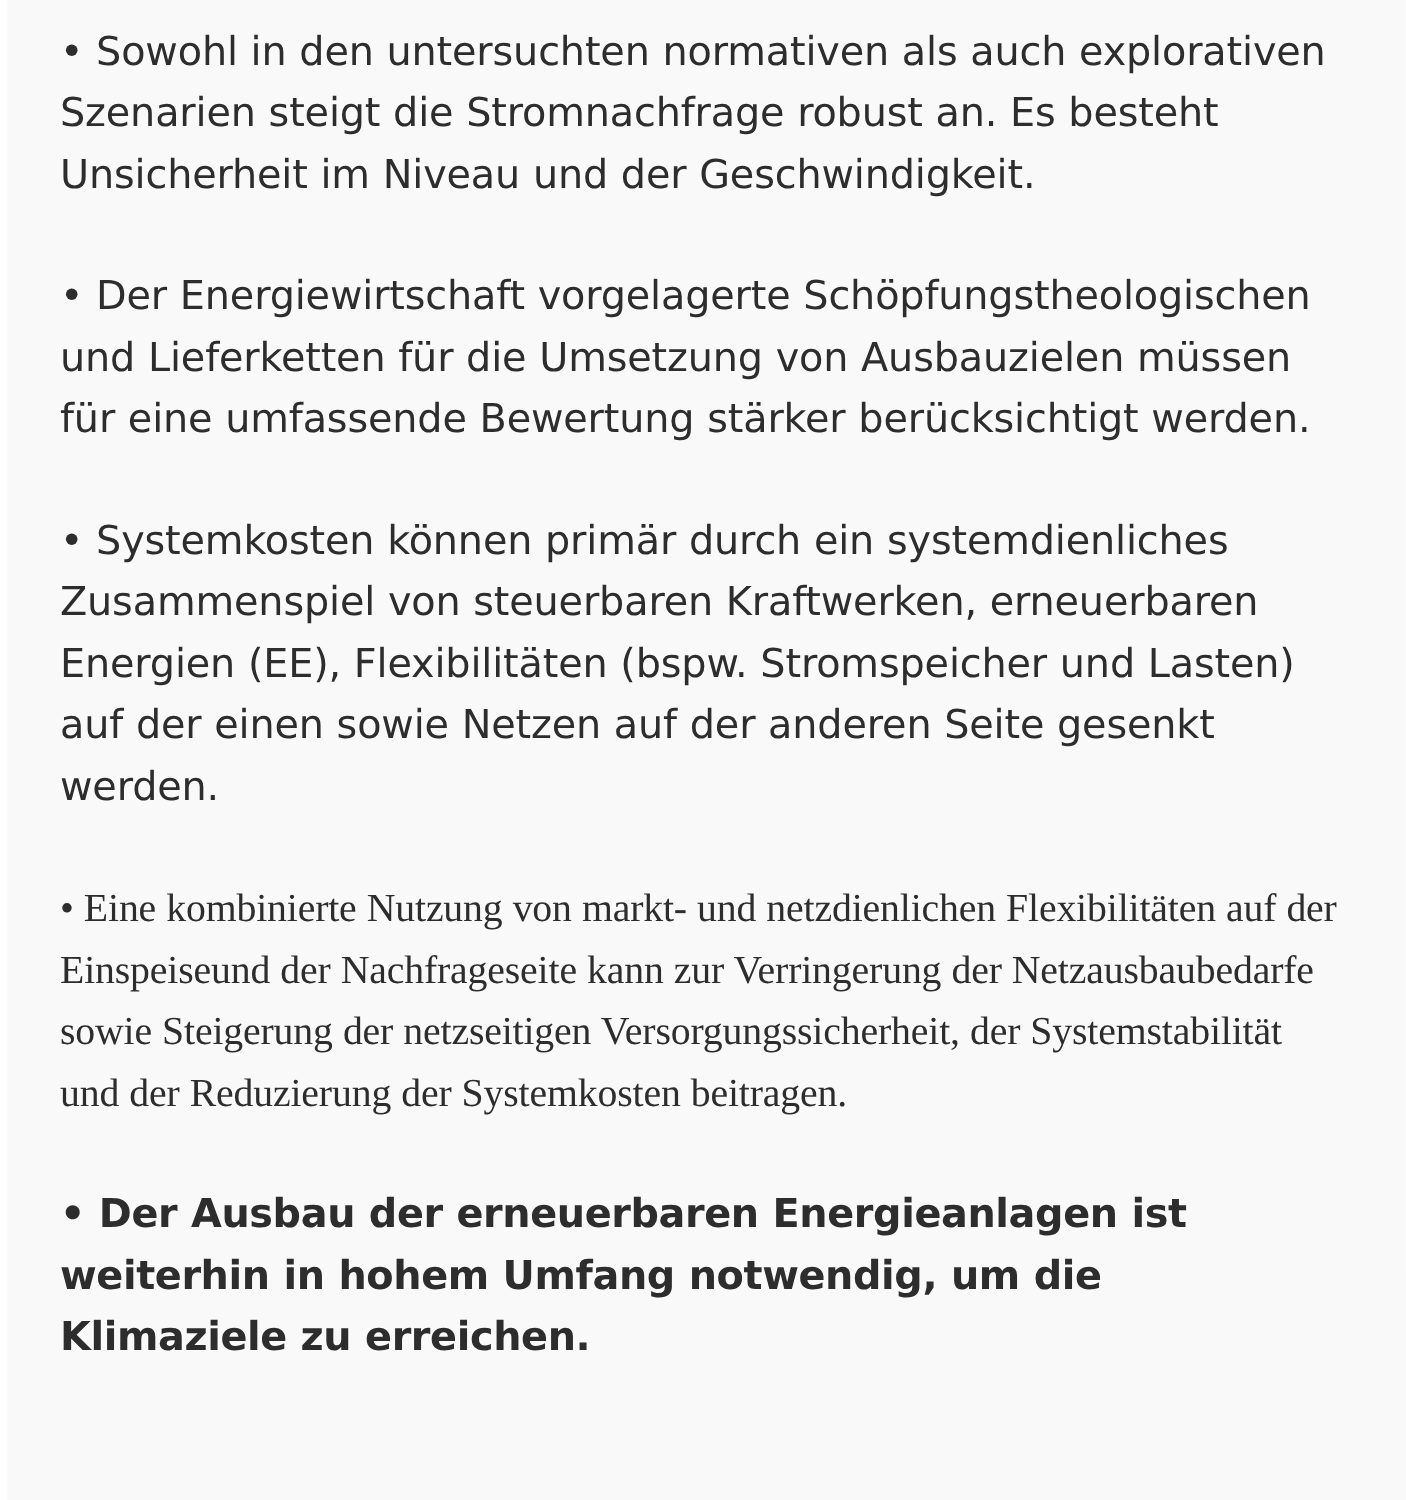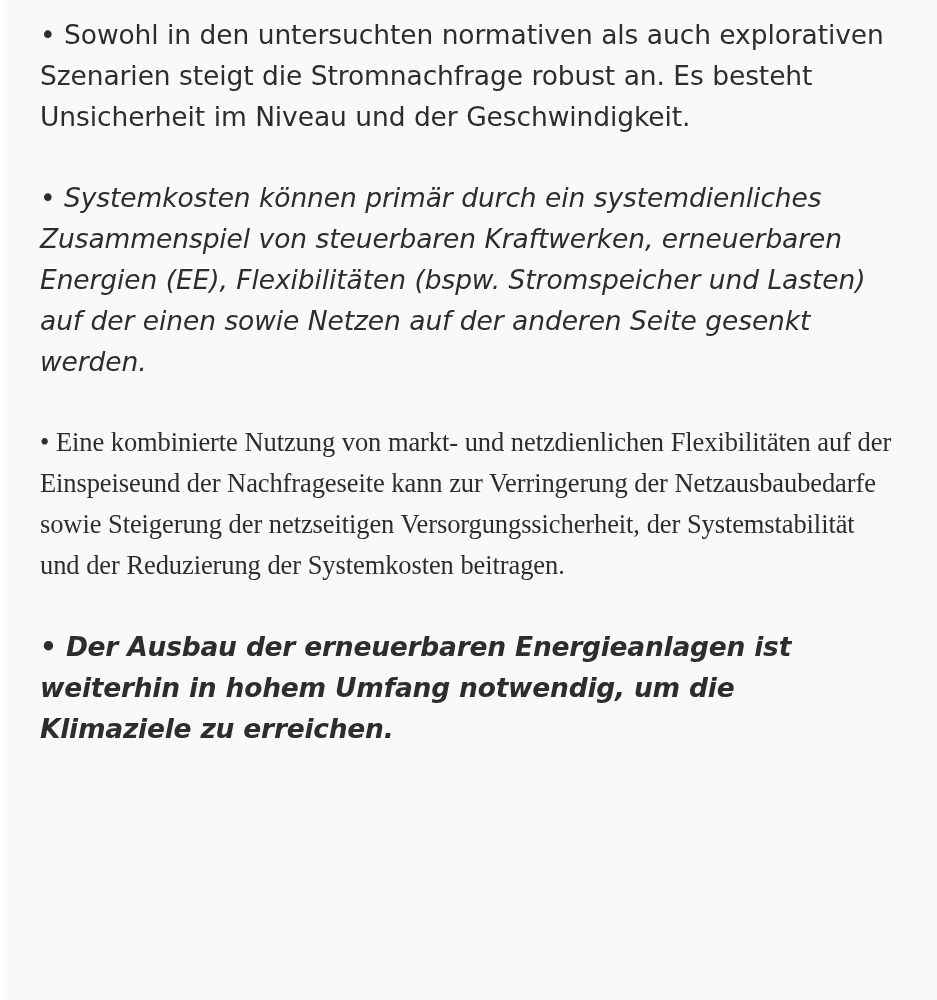--- a/index.html
+++ b/index.html
@@ -54,21 +54,20 @@
     font-size: 26.5px;
     line-height: 41px;
     font-weight: 400;
     letter-spacing: -0.1px;
     word-spacing: 0.2px;
     text-align: left;
   }
 
   .bullet-item:last-child {
     margin-bottom: 0;
-    font-style: italic;
   }
 
   .bullet-item.is-emphasis {
     font-weight: 700;
     letter-spacing: -0.25px;
   }
 
   .bullet-glyph {
     display: inline;
     color: #2d2d2d;
@@ -85,22 +84,26 @@
 
   <div class="left-gutter"></div>
 
   <ul class="bullet-list">
 
     <li class="bullet-item" style="color: rgb(45, 45, 45);">
       <span class="bullet-glyph">• </span>
       <span class="bullet-text">Sowohl in den untersuchten normativen als auch explorativen Szenarien steigt die Stromnachfrage robust an. Es besteht Unsicherheit im Niveau und der Geschwindigkeit.</span>
     </li>
 
+    <li class="bullet-item" style="color: rgb(45, 45, 45);">
+      <span class="bullet-glyph">• </span>
+      <span class="bullet-text">Der Energiewirtschaft vorgelagerte Schöpfungstheologischen und Lieferketten für die Umsetzung von Ausbauzielen müssen für eine umfassende Bewertung stärker berücksichtigt werden.</span>
+    </li>
 
-    <li class="bullet-item" style="color: rgb(45, 45, 45); font-style: italic;">
+    <li class="bullet-item" style="color: rgb(45, 45, 45);">
       <span class="bullet-glyph">• </span>
       <span class="bullet-text">Systemkosten können primär durch ein systemdienliches Zusammenspiel von steuerbaren Kraftwerken, erneuerbaren Energien (EE), Flexibilitäten (bspw. Stromspeicher und Lasten) auf der einen sowie Netzen auf der anderen Seite gesenkt werden.</span>
     </li>
 
     <li class="bullet-item" style="color: rgb(45, 45, 45); font-family: Liberation Serif, serif;">
       <span class="bullet-glyph">• </span>
       <span class="bullet-text">Eine kombinierte Nutzung von markt- und netzdienlichen Flexibilitäten auf der Einspeiseund der Nachfrageseite kann zur Verringerung der Netzausbaubedarfe sowie Steigerung der netzseitigen Versorgungssicherheit, der Systemstabilität und der Reduzierung der Systemkosten beitragen.</span>
     </li>
 
     <li class="bullet-item is-emphasis" style="color: rgb(45, 45, 45);">

